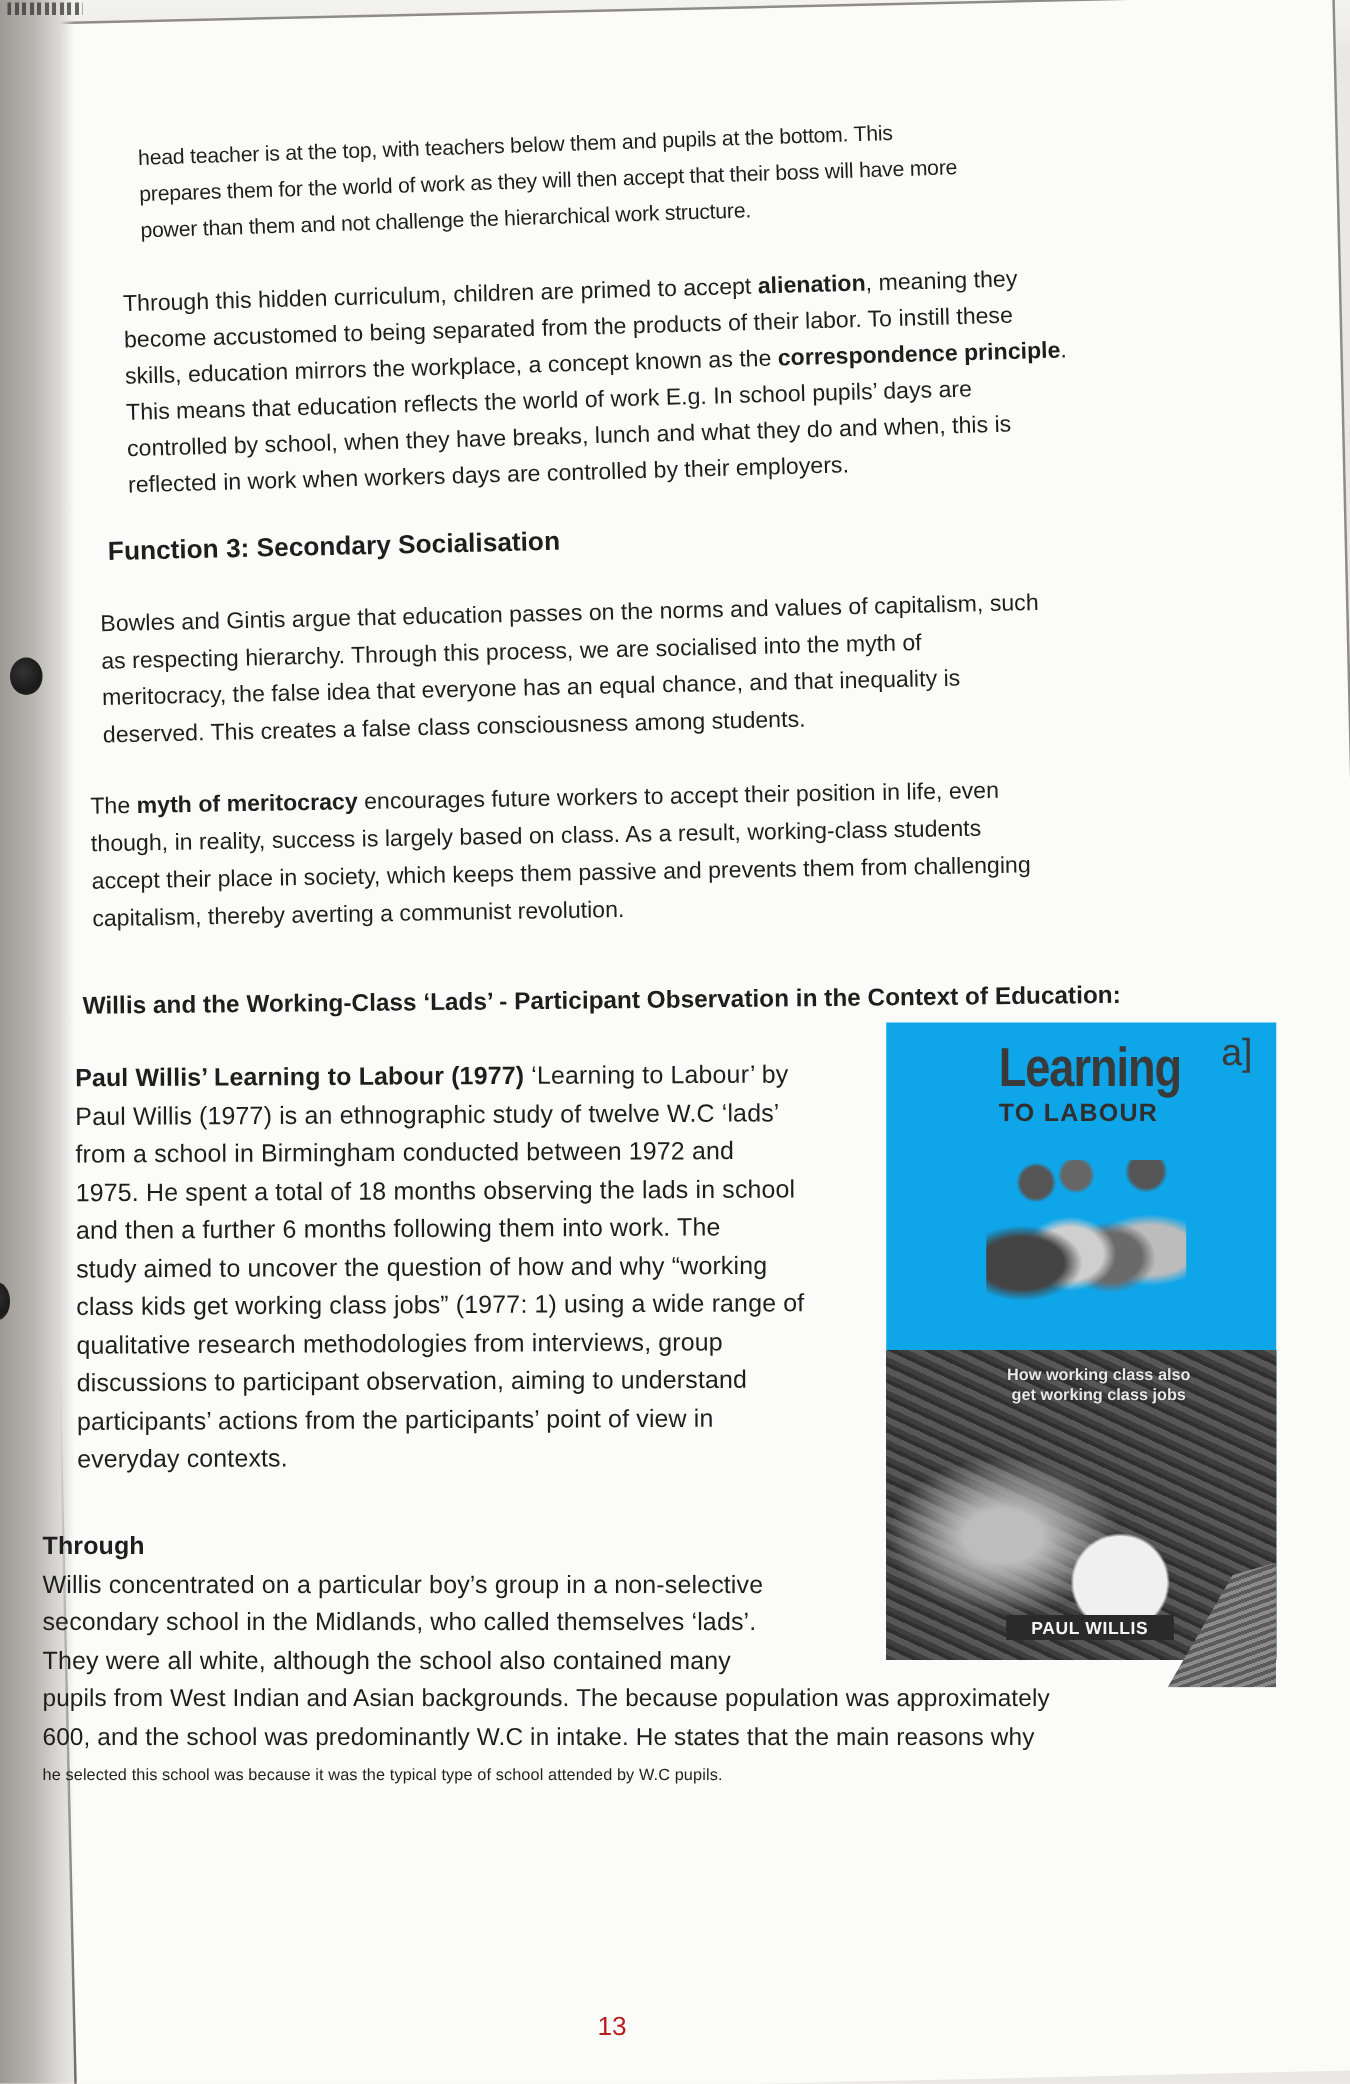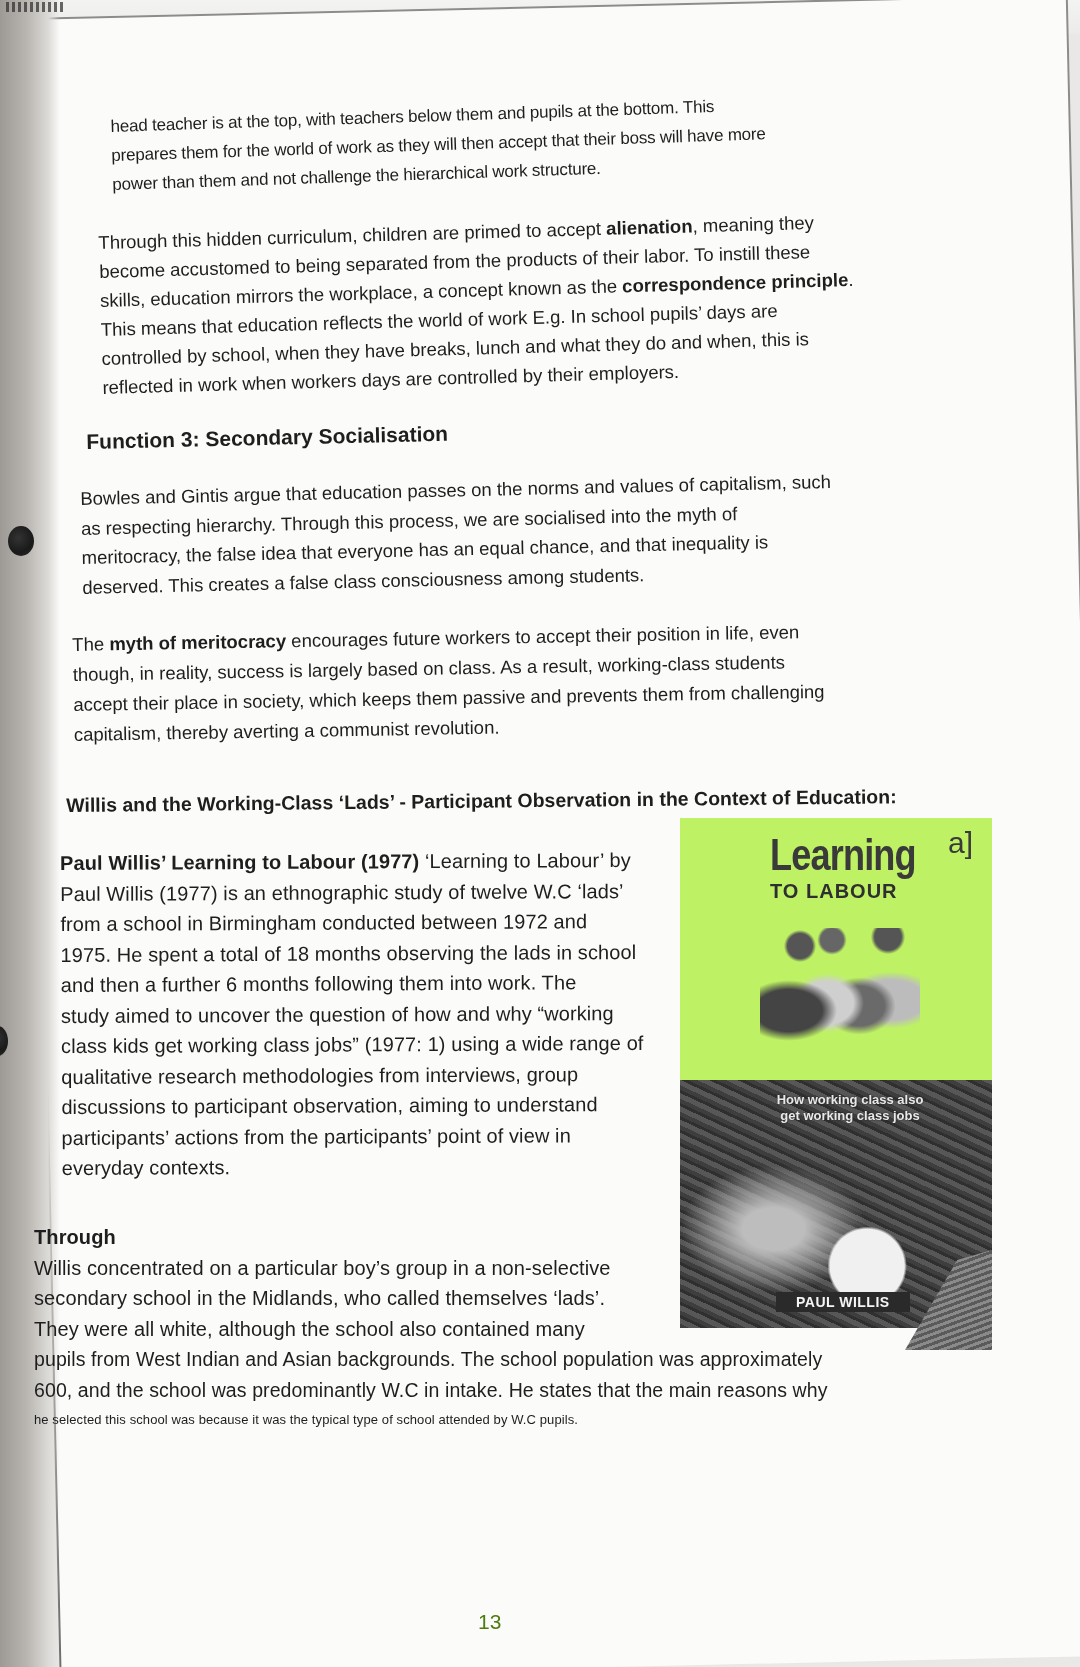--- a/index.html
+++ b/index.html
@@ -52,22 +52,22 @@
   .tilt-f { transform: rotate(-0.3deg); transform-origin: 0 0; }
   .narrow { font-size: 17px; letter-spacing: -0.2px; }
   p { margin: 0; }
   .heading { font-weight: bold; font-size: 21px; }
   .subheading { font-weight: bold; font-size: 19.5px; }
   b { font-weight: bold; }
   .wide { font-size: 20px; line-height: 30.5px; letter-spacing: 0.1px; }
 
   
   .cover {
-    position: absolute; left: 680px; top: 818px; width: 312px; height: 508px;
-    background: #bef264; z-index: 7;
+    position: absolute; left: 709px; top: 818px; width: 312px; height: 508px;
+    background: #0ea5e9; z-index: 7;
   }
   .cover-title {
     position: absolute; left: 90px; top: 12px;
     font-family: "Liberation Sans Narrow", "Liberation Sans", sans-serif;
     font-weight: bold; font-size: 44px; color: #3a3a3a; letter-spacing: -1px;
     transform: scaleX(0.82); transform-origin: 0 0;
   }
   .cover-mark {
     position: absolute; left: 268px; top: 8px; font-size: 30px; color: #3a3a3a;
   }
@@ -103,21 +103,21 @@
     position: absolute; left: 70px; top: 12px; width: 200px; text-align: center;
     font-weight: bold; font-size: 13px; line-height: 16px; color: #e9e9e9;
     text-shadow: 0 0 2px #222;
   }
   .cover-author {
     position: absolute; left: 96px; top: 212px; padding: 2px 20px;
     font-weight: 700; font-size: 14px; color: #f5f5f5; background: #2a2a2a;
     letter-spacing: 0.5px;
   }
   .page-number {
-    position: absolute; left: 478px; top: 1610px; font-size: 21px; color: #4d7c0f;
+    position: absolute; left: 478px; top: 1610px; font-size: 21px; color: #b91c1c;
   }
 </style>
 </head>
 <body>
 
 <div class="top-strip"></div>
 <div class="top-scribble"></div>
 <div class="page"></div>
 <div class="left-shadow"></div>
 <div class="hole" style="left:8px; top:526px;"></div>
@@ -176,21 +176,21 @@
     <p>discussions to participant observation, aiming to understand</p>
     <p>participants’ actions from the participants’ point of view in</p>
     <p>everyday contexts.</p>
   </div>
 
   <div class="line-block wide" style="left:34px; top:1222px;">
     <p class="subheading" style="font-size:20px;">Through</p>
     <p>Willis concentrated on a particular boy’s group in a non-selective</p>
     <p>secondary school in the Midlands, who called themselves ‘lads’.</p>
     <p>They were all white, although the school also contained many</p>
-    <p style="font-size:19.5px;">pupils from West Indian and Asian backgrounds. The school population was approximately</p>
+    <p style="font-size:19.5px;">pupils from West Indian and Asian backgrounds. The because population was approximately</p>
     <p style="font-size:19.5px;">600, and the school was predominantly W.C in intake. He states that the main reasons why</p>
     <p style="font-size:13px;">he selected this school was because it was the typical type of school attended by W.C pupils.</p>
   </div>
 
   <div class="cover">
     <div class="cover-title">Learning</div>
     <div class="cover-mark">a]</div>
     <div class="cover-sub">TO LABOUR</div>
     <div class="cover-people"></div>
     <div class="cover-photo">

